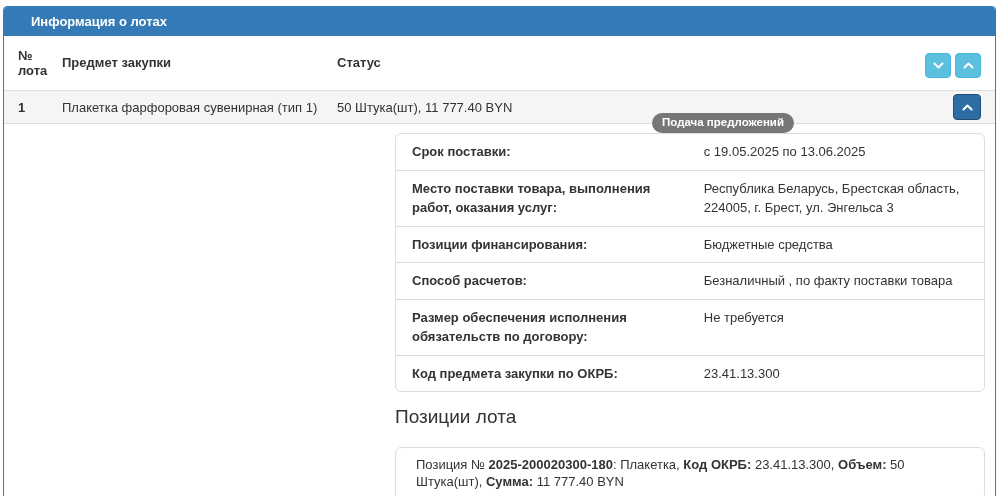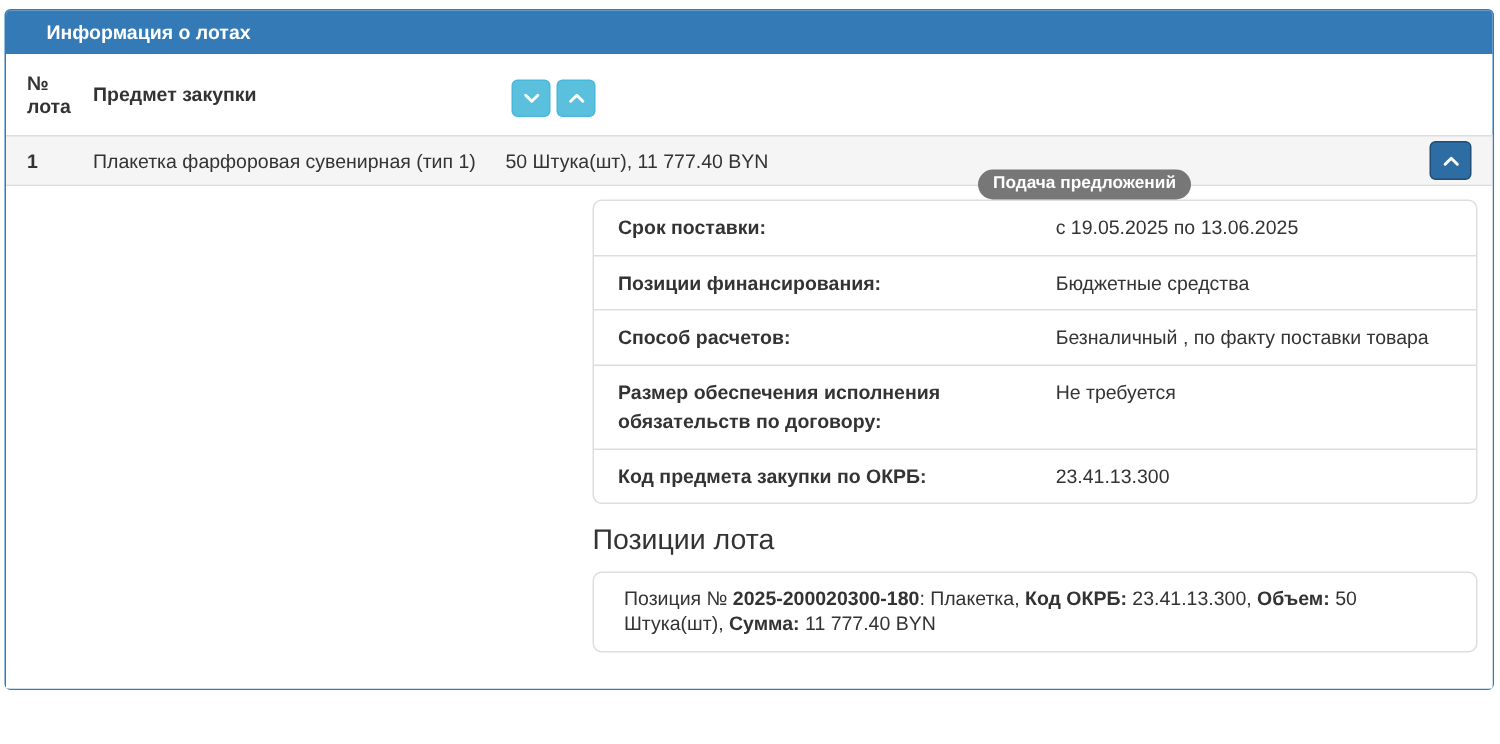--- a/index.html
+++ b/index.html
@@ -99,41 +99,42 @@
     padding:8px 16px;
     line-height:1.5;
   }
   .detail-value{
     flex:1;
     padding:8px 16px 8px 2px;
     line-height:1.5;
   }
   .positions-heading{
     font-size:19px;font-weight:normal;color:var(--text);
-    margin:14px 0 9px;
+    margin:14px 0 19px;
   }
   .position-box{
     border:1px solid var(--border);
     border-radius:6px;
     padding:9px 20px;
     line-height:1.3;
   }
   .b{font-weight:bold;}
   .chev{display:block;}
 </style>
 </head>
 <body>
 
 <div class="panel">
 
   <div class="panel-heading">Информация о лотах</div>
 
   <div class="row-grid header-row">
     <div class="c1">№ лота</div>
     <div class="c2">Предмет закупки</div>
+    <div class="c4">Статус</div>
     <div class="c5">
       <button class="btn btn-light">
         <svg class="chev" width="13" height="13" viewBox="0 0 16 16">
             <path d="M3 5.5 L8 10.5 L13 5.5" stroke="#ffffff" stroke-width="2.4" fill="none" stroke-linecap="round" stroke-linejoin="round"></path>
           </svg>
       </button>
       <button class="btn btn-light">
         <svg class="chev" width="13" height="13" viewBox="0 0 16 16">
             <path d="M3 10.5 L8 5.5 L13 10.5" stroke="#ffffff" stroke-width="2.4" fill="none" stroke-linecap="round" stroke-linejoin="round"></path>
           </svg>
@@ -158,20 +159,24 @@
   </div>
 
   <div class="lot-details">
 
     <div class="details-table">
       <div class="detail-row">
         <div class="detail-label">Срок поставки:</div>
         <div class="detail-value">с 19.05.2025 по 13.06.2025</div>
       </div>
       <div class="detail-row">
+        <div class="detail-label">Место поставки товара, выполнения работ, оказания услуг:</div>
+        <div class="detail-value">Республика Беларусь, Брестская область, 224005, г. Брест, ул. Энгельса 3</div>
+      </div>
+      <div class="detail-row">
         <div class="detail-label">Позиции финансирования:</div>
         <div class="detail-value">Бюджетные средства</div>
       </div>
       <div class="detail-row">
         <div class="detail-label">Способ расчетов:</div>
         <div class="detail-value">Безналичный , по факту поставки товара</div>
       </div>
       <div class="detail-row">
         <div class="detail-label">Размер обеспечения исполнения обязательств по договору:</div>
         <div class="detail-value">Не требуется</div>

